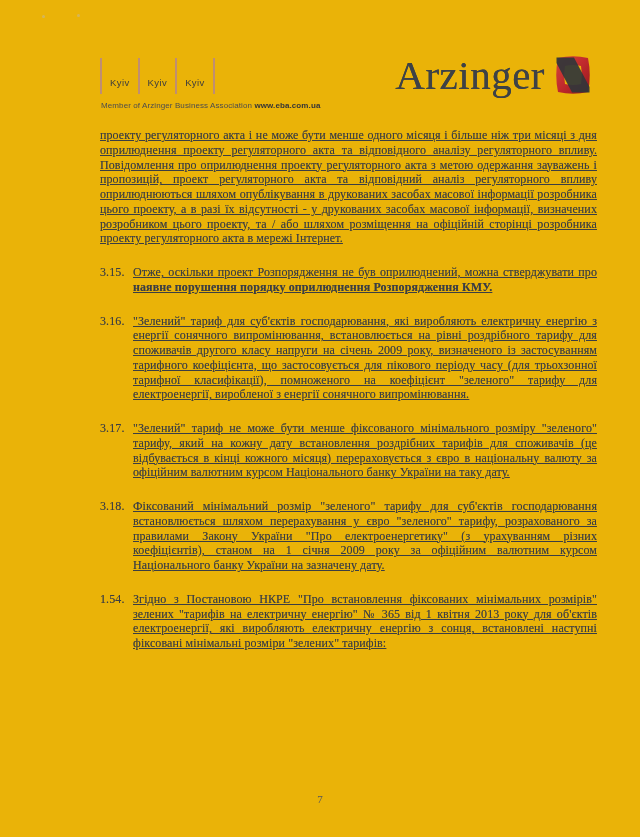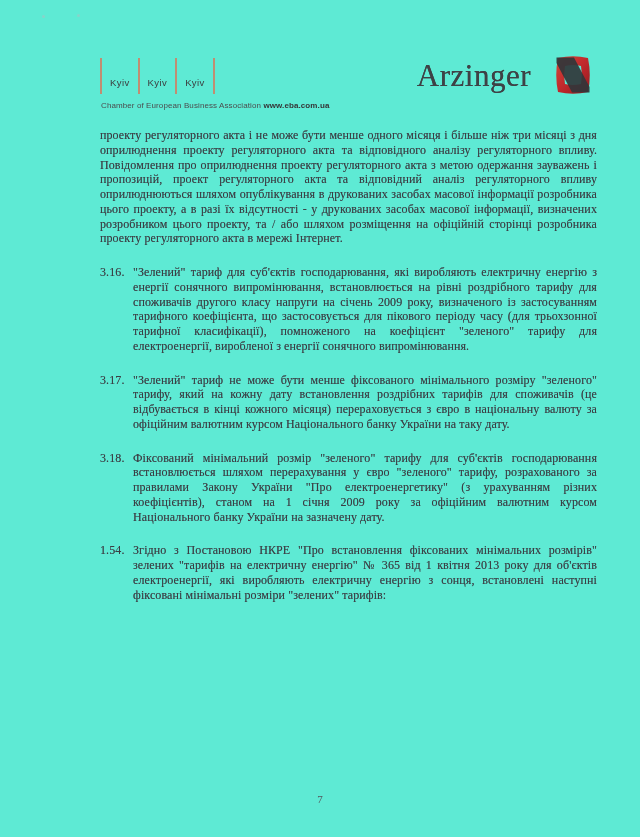--- a/index.html
+++ b/index.html
@@ -1,19 +1,19 @@
 <!DOCTYPE html>
 <html><head>
 <meta charset="utf-8">
 <style>
   html,body { margin:0; padding:0; background:#e8e8e8; }
   .page {
     position:relative;
     width:640px; height:837px;
-    background:#5eead4;
+    background:#eab308;
     margin:0 auto;
     overflow:hidden;
     font-family:"Liberation Serif", serif;
   }
   
   .speck { position:absolute; border-radius:50%; background:#b9b9bd; opacity:.45; filter:blur(.6px); }
   .speck-1 { left:42px; top:15px; width:3px; height:3px; }
   .speck-2 { left:77px; top:14px; width:3px; height:3px; }
 
   
@@ -34,34 +34,34 @@
     font-size:8px; line-height:9.8px; color:#4c4c4e;
     letter-spacing:.1px;
   }
   .memberships b { color:#353537;margin-top:46px; }
   .logo {
     position:absolute; top:53px; right:44px;
     display:flex; align-items:center;
   }
   .logo-text {
     font-family:"Liberation Serif", serif;
-    font-size:31px; color:#3e4246; letter-spacing:.5px;
+    font-size:41px; color:#3e4246; letter-spacing:.5px;
     text-shadow:0 0 .5px #3e4246;
-    margin-right:19px; line-height:1;
+    margin-right:5px; line-height:1;
   }
   .logo-icon { display:block; }
 
   
   .content {
     position:absolute; left:100px; top:128px; width:497px;
     color:#3b3e44;
     font-size:12px; line-height:14.75px;
     text-shadow:0 0 .4px rgba(60,62,70,.55);
   }
-  .block { position:relative; text-align:justify; margin:0 0 19px 0; letter-spacing:.1px; }
+  .block { position:relative; text-align:justify; margin:0 0 19px 0; letter-spacing:.1px;text-decoration:underline; }
   .block.numbered { padding-left:33px; }
   .block .num { position:absolute; left:0; top:0; }
   .block.heading {
     padding-left:33px; margin:37px 24px 13px 0;
     font-weight:bold; font-size:13px; line-height:16.6px;
     color:#35383e; letter-spacing:.2px;
     text-shadow:0 0 .5px rgba(53,56,62,.6);
   }
   .seg-b { font-weight:bold; }
 
@@ -84,21 +84,21 @@
     <span class="city">Kyiv</span>
     <span class="vbar"></span>
     <span class="city">Kyiv</span>
     <span class="vbar"></span>
     <span class="city">Kyiv</span>
     <span class="vbar"></span>
   </nav>
 
   <div class="memberships">
     <div>
-      <span>Chamber of European Business Association</span>
+      <span>Member of Arzinger Business Association</span>
       <b>www.eba.com.ua</b>
     </div>
   </div>
 
   <div class="logo">
     <span class="logo-text">Arzinger</span>
     <svg class="logo-icon" width="46" height="44" viewBox="0 0 44 44" aria-hidden="true">
       <defs>
         <linearGradient id="rg" x1="0" y1="0" x2="1" y2="1">
           <stop offset="0" stop-color="#d4483a"></stop>
@@ -107,20 +107,21 @@
         </linearGradient>
       </defs>
       <path fill="url(#rg)" fill-rule="evenodd" d="M7,5 Q22,1.5 37,5 Q40.5,22 37,39 Q22,42.5 7,39 Q3.5,22 7,5 Z
                M14,13 Q22,11.2 30,13 Q31.8,22 30,31 Q22,32.8 14,31 Q12.2,22 14,13 Z"></path>
       <path fill="#31363a" opacity="0.92" d="M5.5,4.5 L23,4.5 L38.5,34 L38.5,39.5 L21,39.5 L5.5,10 Z"></path>
     </svg>
   </div>
 
   <main class="content">
       <div class="block continuation"><span>проекту регуляторного акта і не може бути менше одного місяця і більше ніж три місяці з дня оприлюднення проекту регуляторного акта та відповідного аналізу регуляторного впливу. Повідомлення про оприлюднення проекту регуляторного акта з метою одержання зауважень і пропозицій, проект регуляторного акта та відповідний аналіз регуляторного впливу оприлюднюються шляхом опублікування в друкованих засобах масової інформації розробника цього проекту, а в разі їх відсутності - у друкованих засобах масової інформації, визначених розробником цього проекту, та / або шляхом розміщення на офіційній сторінці розробника проекту регуляторного акта в мережі Інтернет.</span></div>
+      <div class="block numbered"><span class="num">3.15.</span><span>Отже, оскільки проект Розпорядження не був оприлюднений, можна стверджувати про </span><span class="seg-b">наявне порушення порядку оприлюднення Розпорядження КМУ.</span></div>
       <div class="block numbered"><span class="num">3.16.</span><span>"Зелений" тариф для суб'єктів господарювання, які виробляють електричну енергію з енергії сонячного випромінювання, встановлюється на рівні роздрібного тарифу для споживачів другого класу напруги на січень 2009 року, визначеного із застосуванням тарифного коефіцієнта, що застосовується для пікового періоду часу (для трьохзонної тарифної класифікації), помноженого на коефіцієнт "зеленого" тарифу для електроенергії, виробленої з енергії сонячного випромінювання.</span></div>
       <div class="block numbered"><span class="num">3.17.</span><span>"Зелений" тариф не може бути менше фіксованого мінімального розміру "зеленого" тарифу, який на кожну дату встановлення роздрібних тарифів для споживачів (це відбувається в кінці кожного місяця) перераховується з євро в національну валюту за офіційним валютним курсом Національного банку України на таку дату.</span></div>
       <div class="block numbered"><span class="num">3.18.</span><span>Фіксований мінімальний розмір "зеленого" тарифу для суб'єктів господарювання встановлюється шляхом перерахування у євро "зеленого" тарифу, розрахованого за правилами Закону України "Про електроенергетику" (з урахуванням різних коефіцієнтів), станом на 1 січня 2009 року за офіційним валютним курсом Національного банку України на зазначену дату.</span></div>
       <div class="block numbered"><span class="num">1.54.</span><span>Згідно з Постановою НКРЕ "Про встановлення фіксованих мінімальних розмірів" зелених "тарифів на електричну енергію" № 365 від 1 квітня 2013 року для об'єктів електроенергії, які виробляють електричну енергію з сонця, встановлені наступні фіксовані мінімальні розміри "зелених" тарифів:</span></div>
     </main>
 
   <div class="pageno">7</div>
 
 </div>
 

